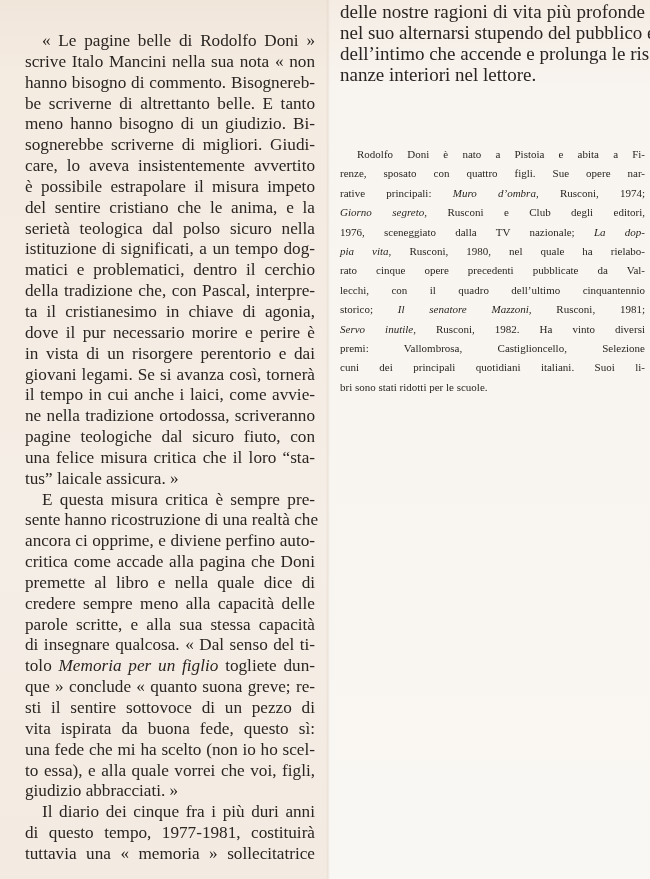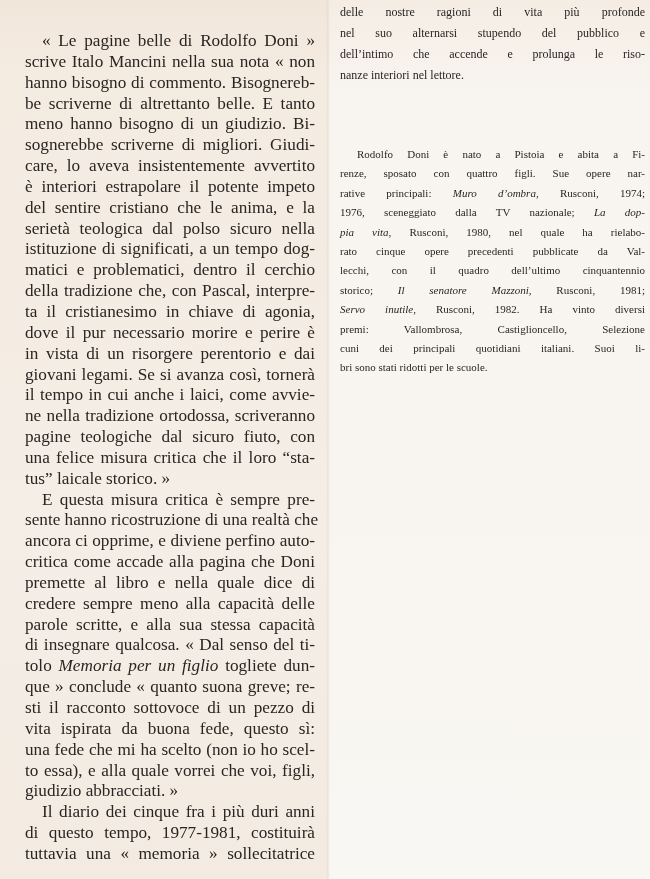--- a/index.html
+++ b/index.html
@@ -25,21 +25,21 @@
       position: absolute;
       text-align: justify;
       hyphens: manual;
     }
     .col-left {
       left: 25px; top: 31px; width: 290px;
       font-size: 17.2px; line-height: 20.85px;
     }
     .col-right-top {
       left: 340px; top: 2px; width: 305px;
-      font-size: 12px; line-height: 20.85px;
+      font-size: 19px; line-height: 20.85px;
     }
     .col-right-bio {
       left: 340px; top: 145px; width: 305px;
       font-size: 11px; line-height: 19.4px;
     }
     .line {
       display: block; white-space: nowrap;
       text-align: justify; text-align-last: justify;
     }
     .line.last { text-align-last: left; }
@@ -55,48 +55,48 @@
 
 <div class="col col-left">
   <div id="p1">
       <span class="line indent">« Le pagine belle di Rodolfo Doni »</span>
       <span class="line">scrive Italo Mancini nella sua nota « non</span>
       <span class="line">hanno bisogno di commento. Bisognereb-</span>
       <span class="line">be scriverne di altrettanto belle. E tanto</span>
       <span class="line">meno hanno bisogno di un giudizio. Bi-</span>
       <span class="line">sognerebbe scriverne di migliori. Giudi-</span>
       <span class="line">care, lo aveva insistentemente avvertito</span>
-      <span class="line">è interiori estrapolare il potente impeto</span>
+      <span class="line">è possibile estrapolare il misura impeto</span>
       <span class="line">del sentire cristiano che le anima, e la</span>
       <span class="line">serietà teologica dal polso sicuro nella</span>
       <span class="line">istituzione di significati, a un tempo dog-</span>
       <span class="line">matici e problematici, dentro il cerchio</span>
       <span class="line">della tradizione che, con Pascal, interpre-</span>
       <span class="line">ta il cristianesimo in chiave di agonia,</span>
       <span class="line">dove il pur necessario morire e perire è</span>
       <span class="line">in vista di un risorgere perentorio e dai</span>
       <span class="line">giovani legami. Se si avanza così, tornerà</span>
       <span class="line">il tempo in cui anche i laici, come avvie-</span>
       <span class="line">ne nella tradizione ortodossa, scriveranno</span>
       <span class="line">pagine teologiche dal sicuro fiuto, con</span>
       <span class="line">una felice misura critica che il loro “sta-</span>
-      <span class="line last">tus” laicale storico. »</span>
+      <span class="line last">tus” laicale assicura. »</span>
     </div>
   <div id="p2">
       <span class="line indent">E questa misura critica è sempre pre-</span>
       <span class="line">sente hanno ricostruzione di una realtà che</span>
       <span class="line">ancora ci opprime, e diviene perfino auto-</span>
       <span class="line">critica come accade alla pagina che Doni</span>
       <span class="line">premette al libro e nella quale dice di</span>
       <span class="line">credere sempre meno alla capacità delle</span>
       <span class="line">parole scritte, e alla sua stessa capacità</span>
       <span class="line">di insegnare qualcosa. « Dal senso del ti-</span>
       <span class="line"><span>tolo </span><em>Memoria per un figlio</em><span> togliete dun-</span></span>
       <span class="line">que » conclude « quanto suona greve; re-</span>
-      <span class="line">sti il racconto sottovoce di un pezzo di</span>
+      <span class="line">sti il sentire sottovoce di un pezzo di</span>
       <span class="line">vita ispirata da buona fede, questo sì:</span>
       <span class="line">una fede che mi ha scelto (non io ho scel-</span>
       <span class="line">to essa), e alla quale vorrei che voi, figli,</span>
       <span class="line last">giudizio abbracciati. »</span>
     </div>
   <div id="p3">
       <span class="line indent">Il diario dei cinque fra i più duri anni</span>
       <span class="line">di questo tempo, 1977-1981, costituirà</span>
       <span class="line">tuttavia una « memoria » sollecitatrice</span>
     </div>
@@ -106,20 +106,21 @@
     <span class="line">delle nostre ragioni di vita più profonde</span>
     <span class="line">nel suo alternarsi stupendo del pubblico e</span>
     <span class="line">dell’intimo che accende e prolunga le riso-</span>
     <span class="line last">nanze interiori nel lettore.</span>
   </div>
 
 <div class="col col-right-bio">
   <span class="line indent">Rodolfo Doni è nato a Pistoia e abita a Fi-</span>
   <span class="line">renze, sposato con quattro figli. Sue opere nar-</span>
   <span class="line"><span>rative principali: </span><em>Muro d’ombra</em><span>, Rusconi, 1974;</span></span>
+  <span class="line"><em>Giorno segreto</em><span>, Rusconi e Club degli editori,</span></span>
   <span class="line"><span>1976, sceneggiato dalla TV nazionale; </span><em>La dop-</em></span>
   <span class="line"><em>pia vita</em><span>, Rusconi, 1980, nel quale ha rielabo-</span></span>
   <span class="line">rato cinque opere precedenti pubblicate da Val-</span>
   <span class="line">lecchi, con il quadro dell’ultimo cinquantennio</span>
   <span class="line"><span>storico; </span><em>Il senatore Mazzoni</em><span>, Rusconi, 1981;</span></span>
   <span class="line"><em>Servo inutile</em><span>, Rusconi, 1982. Ha vinto diversi</span></span>
   <span class="line">premi: Vallombrosa, Castiglioncello, Selezione</span>
   <span class="line">cuni dei principali quotidiani italiani. Suoi li-</span>
   <span class="line last">bri sono stati ridotti per le scuole.</span>
 </div>

